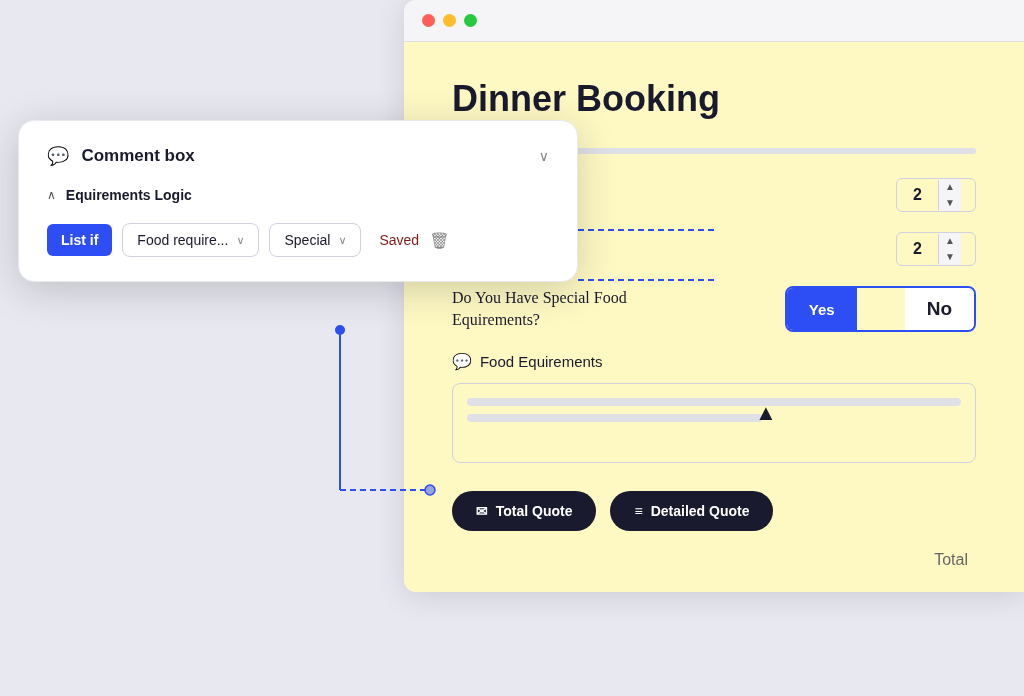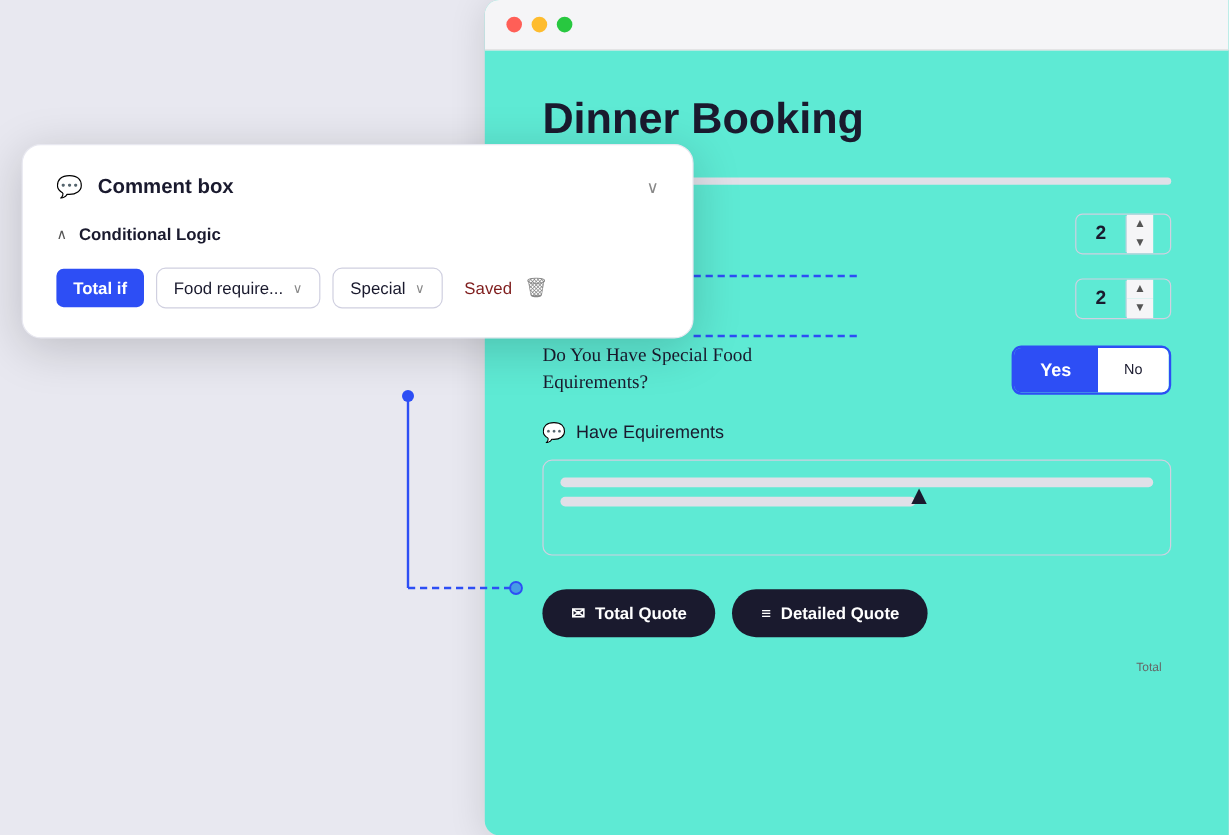--- a/index.html
+++ b/index.html
@@ -14,22 +14,22 @@
       justify-content: center;
       position: relative;
     }
 
     
     .form-window {
       position: absolute;
       right: 0;
       top: 0;
       width: 620px;
-      height: 696px;
-      background: #5eead4;
+      height: 592px;
+      background: #fef9c3;
       border-radius: 12px 0 0 12px;
       box-shadow: 0 4px 30px rgba(0,0,0,0.12);
       overflow: hidden;
     }
 
     .form-window-titlebar {
       background: #f5f5f7;
       padding: 14px 18px;
       display: flex;
       align-items: center;
@@ -108,39 +108,40 @@
       padding: 2px 6px;
       color: #555;
       line-height: 1.2;
     }
 
     .yes-no-group {
       display: flex;
       border: 2px solid #2d4ef5;
       border-radius: 8px;
       overflow: hidden;
+      gap: 48px;
     }
 
     .yes-btn {
       background: #2d4ef5;
       color: #fff;
       border: none;
       padding: 10px 22px;
       font-size: 15px;
       font-weight: 600;
       cursor: pointer;
     }
 
     .no-btn {
       background: #fff;
       color: #1a1a2e;
       border: none;
       padding: 10px 22px;
-      font-size: 12px;
-      font-weight: 400;
+      font-size: 19px;
+      font-weight: 700;
       cursor: pointer;
     }
 
     .cursor-arrow {
       position: absolute;
       left: 316px;
       top: 408px;
       font-size: 20px;
       color: #1a1a2e;
       pointer-events: none;
@@ -197,21 +198,21 @@
       align-items: center;
       gap: 8px;
     }
 
     .total-section {
       text-align: right;
       padding-right: 8px;
     }
 
     .total-label {
-      font-size: 10px;
+      font-size: 16px;
       color: #666;
       margin-bottom: 2px;
     }
 
     .total-amount {
       font-size: 40px;
       font-weight: 800;
       color: #1a1a2e;
     }
 
@@ -367,21 +368,21 @@
     <div class="form-row">
       <div class="form-label" style="max-width:200px;line-height:1.4;">Do You Have Special Food Equirements?</div>
       <div class="yes-no-group">
         <button class="yes-btn">Yes</button>
         <button class="no-btn">No</button>
       </div>
     </div>
 
     <div class="food-req-label">
       <span class="comment-icon">💬</span>
-      <span>Have Equirements</span>
+      <span>Food Equirements</span>
     </div>
 
     <div class="textarea-mock">
       <div class="textarea-line"></div>
       <div class="textarea-line short"></div>
     </div>
 
     <div class="form-bottom-btns">
       <button class="bottom-btn">
         <span>✉</span>
@@ -403,25 +404,25 @@
   <div class="cond-header">
     <div class="cond-header-left">
       <span style="font-size:18px;">💬</span>
       <span class="cond-title">Comment box</span>
     </div>
     <span class="chevron-down">∨</span>
   </div>
 
   <div class="cond-logic-row">
     <span class="cond-logic-chevron">∧</span>
-    <span class="cond-logic-label">Conditional Logic</span>
+    <span class="cond-logic-label">Equirements Logic</span>
   </div>
 
   <div class="cond-row">
-    <div class="show-if-badge">Total if</div>
+    <div class="show-if-badge">List if</div>
     <div class="cond-select">
       <span>Food require...</span>
       <span class="cond-select-chevron">∨</span>
     </div>
     <div class="cond-select">
       <span>Special</span>
       <span class="cond-select-chevron">∨</span>
     </div>
     <span class="saved-badge">Saved</span>
     <span class="delete-icon">🗑</span>

